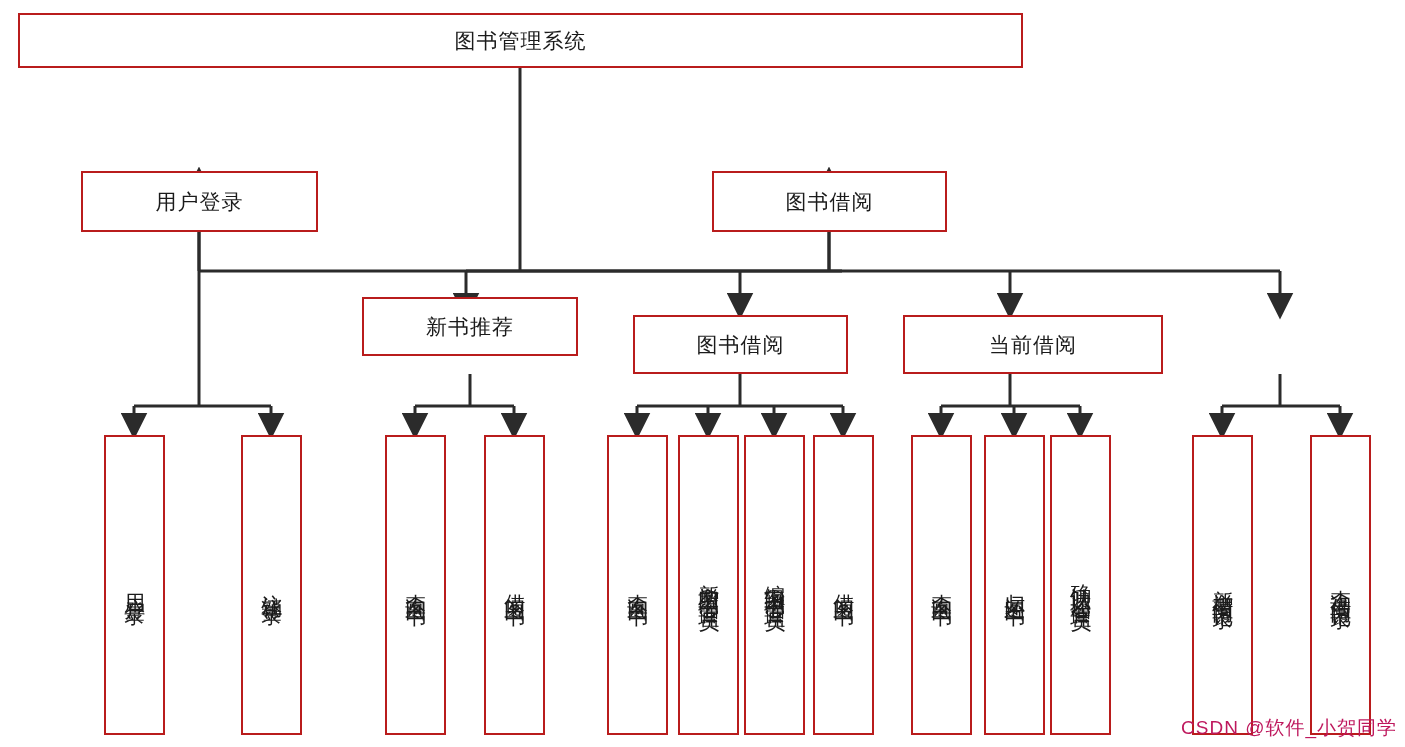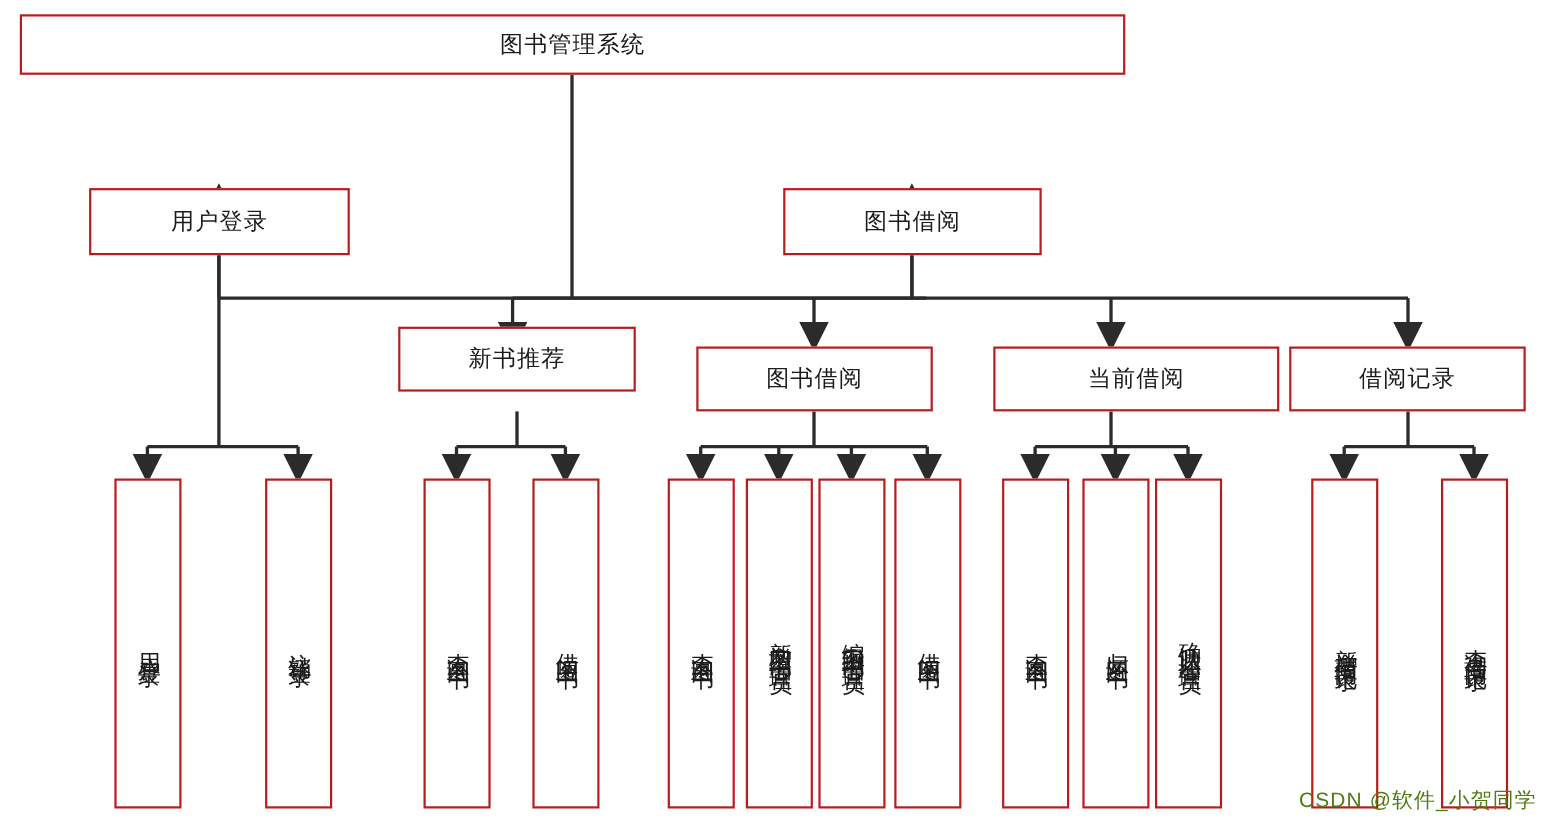--- a/index.html
+++ b/index.html
@@ -53,21 +53,21 @@
     writing-mode: vertical-rl;
     text-orientation: upright;
     display: block;
     text-align: center;
   }
   #watermark {
     position: absolute;
     right: 8px;
     bottom: 6px;
     font-size: 19px;
-    color: #4d7c0f;
+    color: #be185d;
     letter-spacing: 1px;
     z-index: 3;
     white-space: nowrap;
   }
 </style>
 </head>
 <body>
 
 <div id="canvas">
 
@@ -134,23 +134,20 @@
 
   <div class="node horiz" style="left:362px; top:297px; width:216px; height:59px;">
     <span>新书推荐</span>
   </div>
   <div class="node horiz" style="left:633px; top:315px; width:215px; height:59px;">
     <span>图书借阅</span>
   </div>
   <div class="node horiz" style="left:903px; top:315px; width:260px; height:59px;">
     <span>当前借阅</span>
   </div>
-  <div class="node horiz" style="left:1172px; top:315px; width:215px; height:59px;">
-    <span>借阅记录</span>
-  </div>
 
   <div class="node vert" style="left:104px; top:435px; width:61px; height:300px;">
     <span>用户登录</span>
   </div>
   <div class="node vert" style="left:241px; top:435px; width:61px; height:300px;">
     <span>注销登录</span>
   </div>
 
   <div class="node vert" style="left:385px; top:435px; width:61px; height:300px;">
     <span>查询图书</span>

